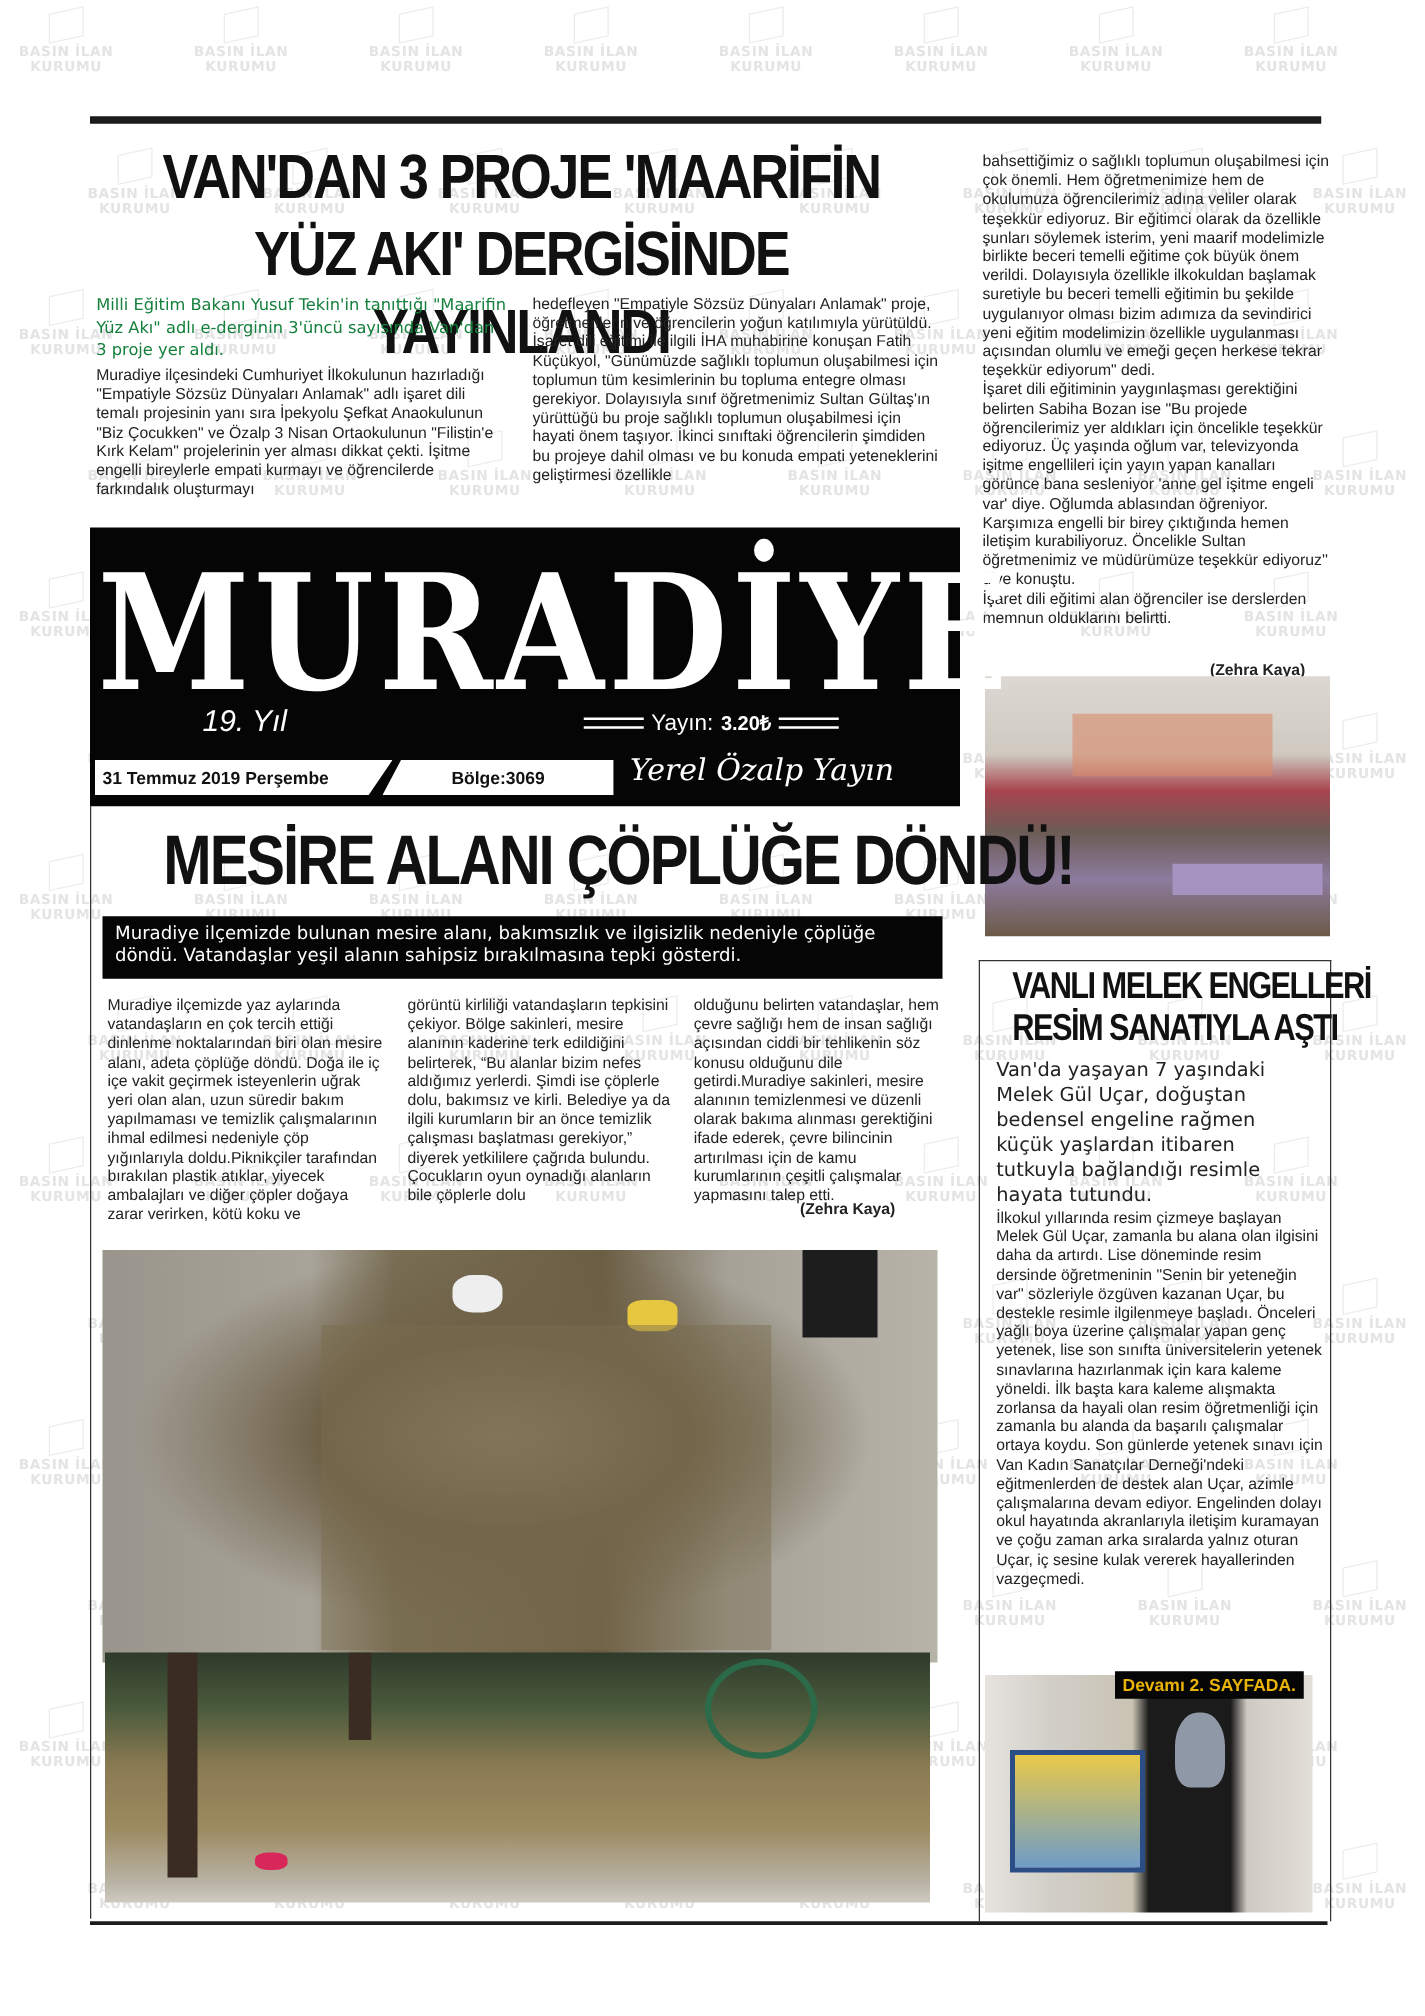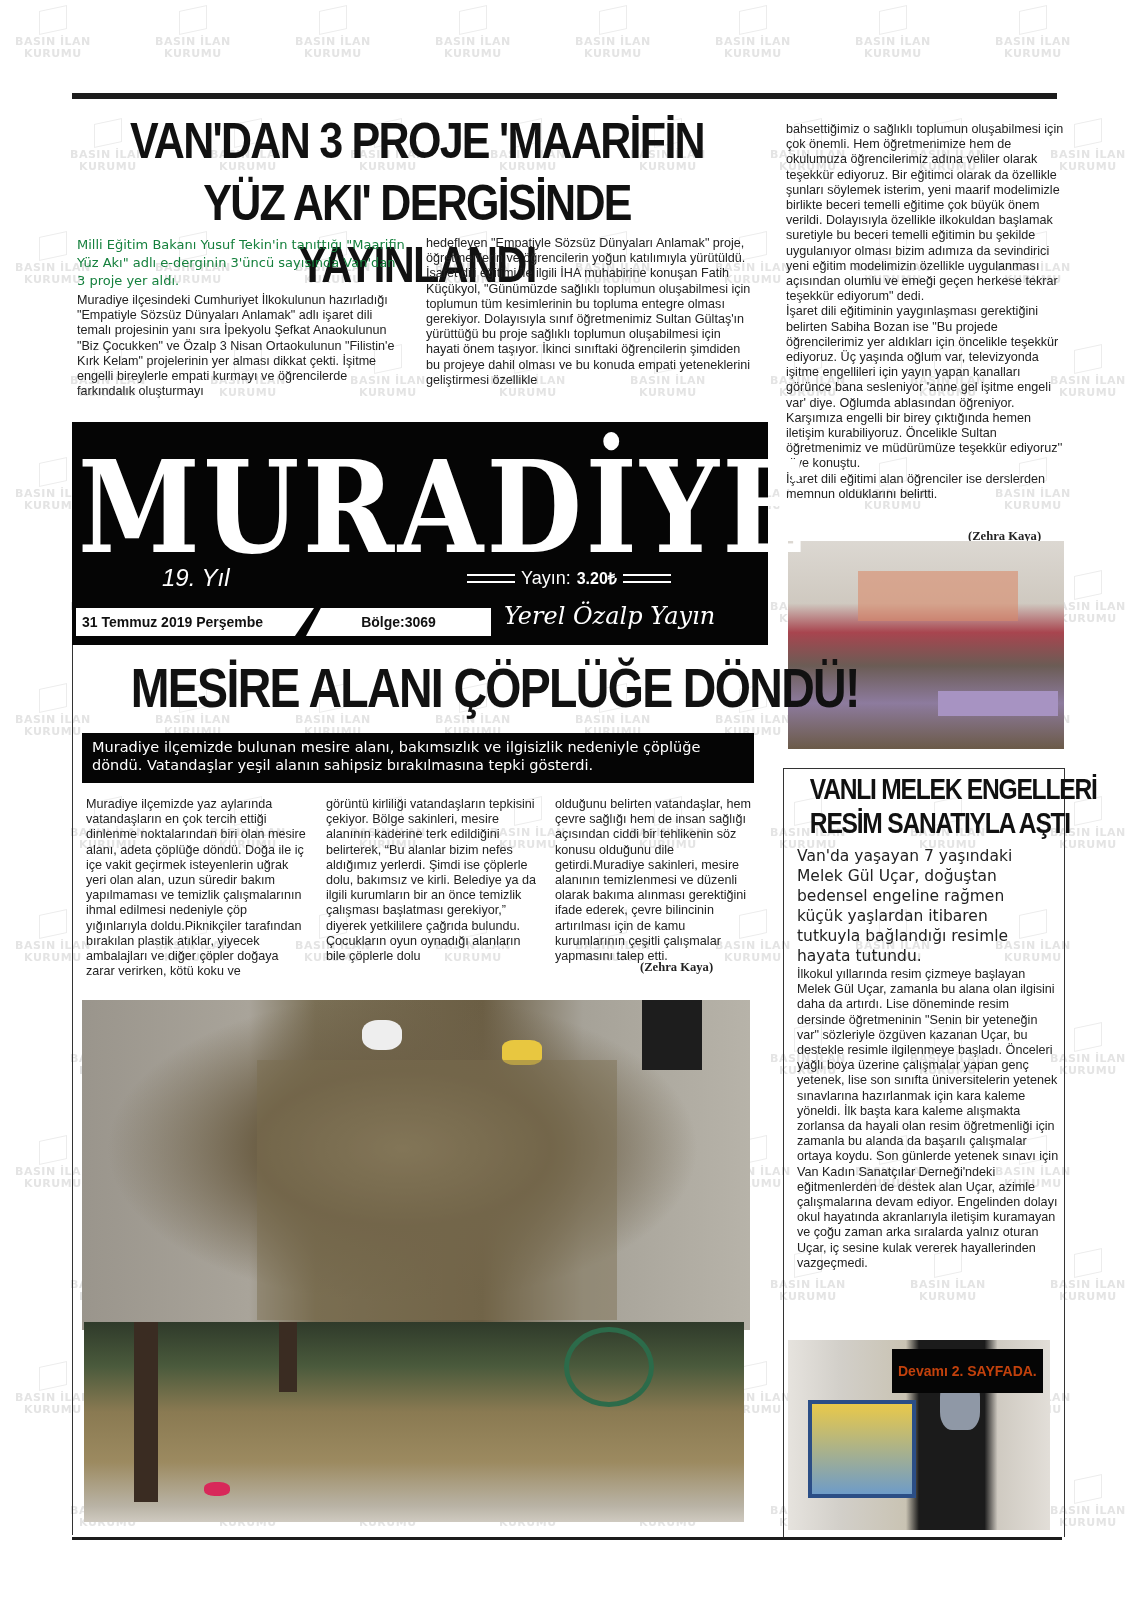--- a/index.html
+++ b/index.html
@@ -3,21 +3,21 @@
 <meta charset="utf-8">
 <style>
   html, body { margin:0; padding:0; background:#fff; }
   body { width:1140px; height:1613px; position:relative; overflow:hidden; font-family:"Liberation Sans", sans-serif; color:#111; }
   .wm { position:absolute; color:#e4e4e4; font-family:"DejaVu Sans", sans-serif; font-weight:bold; font-size:11px; text-align:center; line-height:12px; letter-spacing:0.5px; pointer-events:none; }
   .wm .box { width:26px; height:22px; border:1.5px solid #ececec; margin:0 auto 4px; transform:skewY(-12deg); }
   .top-rule { position:absolute; left:72px; top:93px; width:985px; height:6px; background:#1c1c1c; }
   .h1 { position:absolute; left:72px; top:110px; width:690px; text-align:center; font-family:"Liberation Sans", sans-serif; font-weight:bold; font-size:50px; line-height:62px; letter-spacing:-2px; transform:scaleX(0.86); transform-origin:center top; color:#111; }
   .lead { position:absolute; font-family:"DejaVu Sans", sans-serif; font-size:13px; line-height:18px; color:#15803d; }
   .body { position:absolute; font-family:"Liberation Sans", sans-serif; font-size:12.6px; line-height:15.2px; color:#222; white-space:pre-line; }
-  .byline { font-weight:bold;font-family:Liberation Serif, serif; }
+  .byline { font-weight:bold; }
   .masthead { position:absolute; left:72px; top:422px; width:696px; height:223px; background:#050505; }
   .masthead .title { position:absolute; left:6px; top:20px; width:690px; text-align:center; font-family:"DejaVu Serif", serif; font-weight:bold; font-size:128px; line-height:130px; color:#fff; letter-spacing:4px; transform:scaleX(0.86); transform-origin:left top; white-space:nowrap; }
   .masthead .year { position:absolute; left:90px; top:142px; color:#fff; font-family:Liberation Sans, sans-serif; font-style:italic; font-size:24px; }
   .masthead .price { position:absolute; left:395px; top:145px; color:#fff; font-size:18px; display:flex; align-items:center; gap:6px; }
   .masthead .price .bar { display:inline-block; width:48px; border-top:2px solid #fff; border-bottom:2px solid #fff; height:5px; }
   .masthead .price .val { font-weight:bold; font-size:16px; }
   .masthead .date { position:absolute; left:4px; top:186px; width:232px; height:28px; background:#fff; font-weight:bold; font-size:14px; line-height:28px; padding-left:6px; clip-path:polygon(0 0,100% 0,92% 100%,0 100%); }
   .masthead .issue { position:absolute; left:234px; top:186px; width:185px; height:28px; background:#fff; font-weight:bold; font-size:14px; line-height:28px; text-align:center; clip-path:polygon(8% 0,100% 0,100% 100%,0 100%); }
   .masthead .tagline { position:absolute; left:432px; top:180px; color:#fff; font-family:"DejaVu Serif", serif; font-style:italic; font-size:24px; white-space:nowrap; }
   .side-box-left { position:absolute; left:72px; top:645px; width:1px; height:890px; background:#333; }
@@ -30,21 +30,21 @@
   .photo-park { left:84px; top:1322px; width:660px; height:200px; background:
       linear-gradient(180deg,#2f3a2a 0%, #4a5a3c 22%, #8a7a52 45%, #9c8a60 70%, #b9b3a5 92%, #cfcac0 100%); }
   .photo-class { left:788px; top:541px; width:276px; height:208px; background:
       linear-gradient(180deg,#dcd8d2 0%, #cfc9c0 30%, #a8454f 44%, #6b5c55 60%, #8d7b9e 78%, #6b5a48 100%); }
   .photo-girl { left:788px; top:1340px; width:262px; height:190px; background:
       linear-gradient(90deg,#e6e3de 0%, #d2cfc9 20%, #c9c3b3 45%, #1b1b1b 50%, #1b1b1b 75%, #cfcac1 80%, #e2ded8 100%); }
   .photo .shape { position:absolute; }
   .right-box { position:absolute; left:783px; top:768px; width:280px; height:768px; border:1.5px solid #333; border-bottom:none; }
   .h3 { position:absolute; left:785px; top:772px; width:276px; text-align:center; font-weight:bold; font-size:30px; line-height:34px; letter-spacing:-1.5px; transform:scaleX(0.82); transform-origin:center top; white-space:nowrap; }
   .lead3 { position:absolute; left:797px; top:846px; width:250px; font-family:"DejaVu Sans", sans-serif; font-size:15.5px; line-height:20px; color:#222; }
-  .devami { position:absolute; left:892px; top:1337px; background:#050505; color:#c2410c; font-weight:bold; font-size:14px; padding:14px 6px;margin-top:12px; }
+  .devami { position:absolute; left:892px; top:1337px; background:#050505; color:#eab308; font-weight:bold; font-size:14px; padding:3px 6px; }
   .bottom-rule { position:absolute; left:72px; top:1537px; width:990px; height:3px; background:#1c1c1c; }
 </style>
 </head>
 <body>
 
 <div id="wm-layer">
     <div class="wm" style="left: 15px; top: 8px;">
       <div class="box"></div>
       <div>BASIN İLAN</div>
       <div>KURUMU</div>

